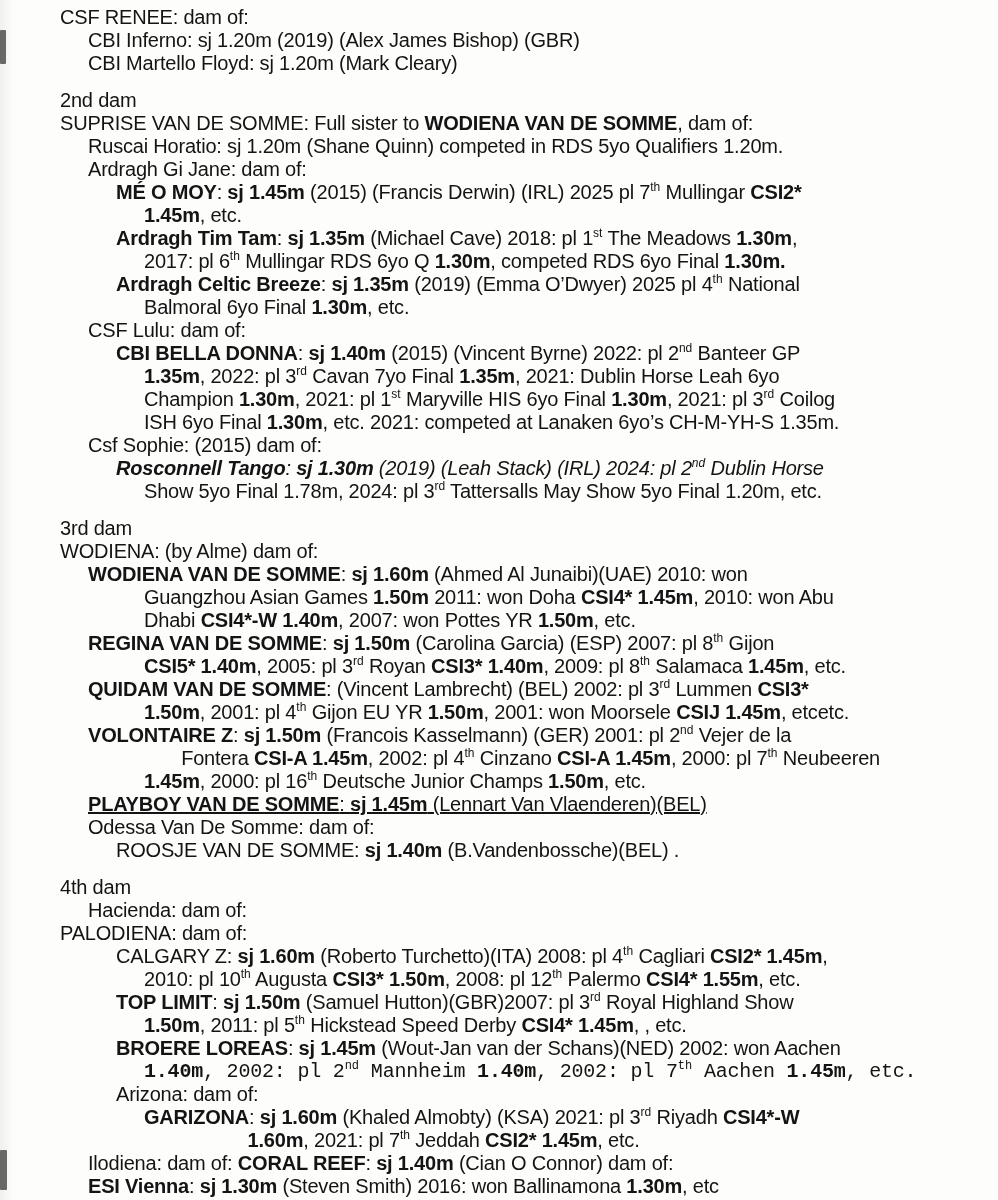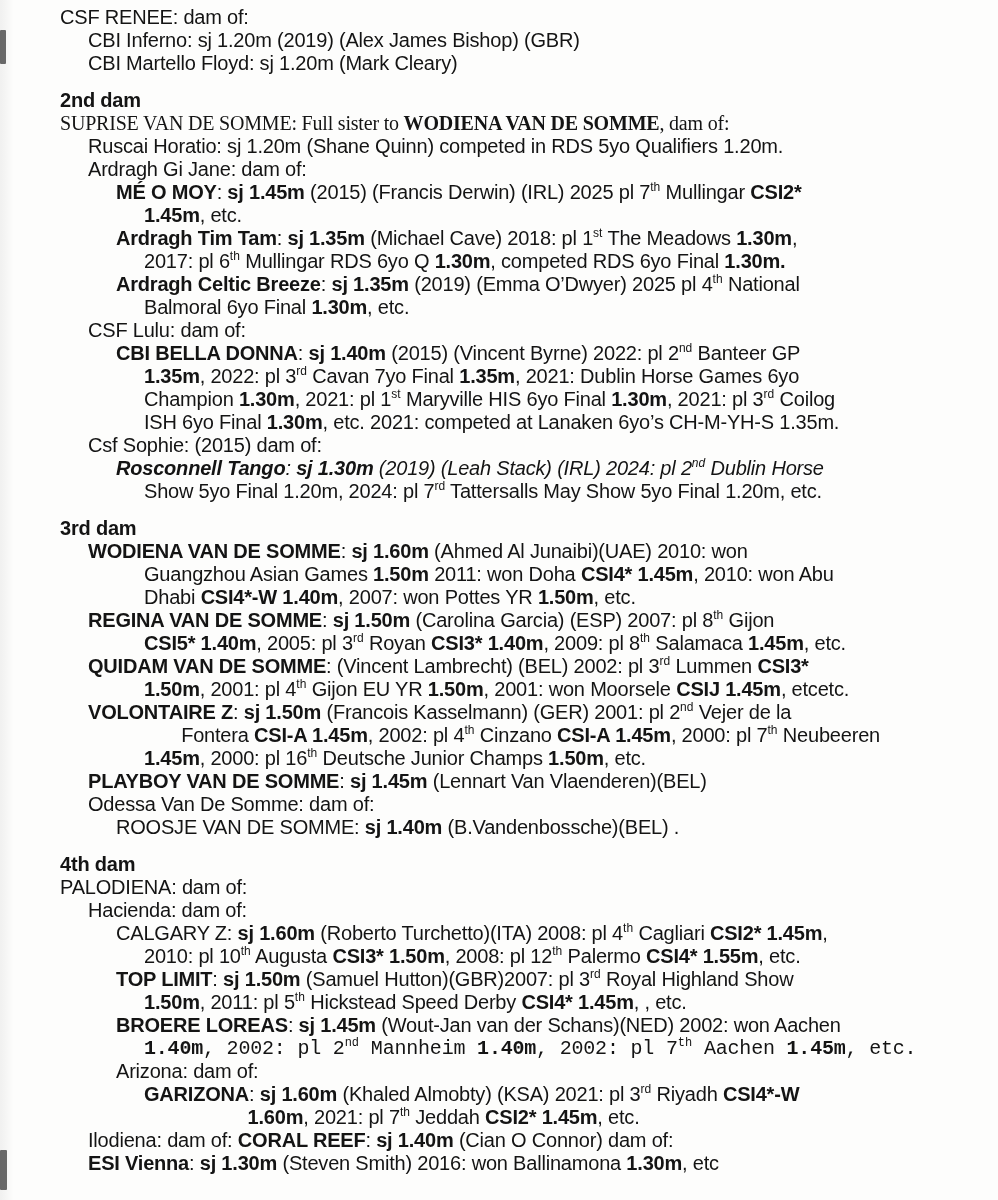--- a/index.html
+++ b/index.html
@@ -26,21 +26,21 @@
     line-height: 23px;
     color: #161616;
     letter-spacing: -0.2px;
     filter: blur(0.35px) contrast(1.02);
   }
   .line {
     white-space: nowrap;
     height: 23px;
   }
   .heading {
-    font-weight: bold;
+    font-weight: normal;
     margin-top: 14px;
     height: 23px;
   }
   sup {
     font-size: 0.6em;
     line-height: 0;
     vertical-align: super;
     letter-spacing: 0;
   }
   .artifact {
@@ -61,58 +61,59 @@
   <div class="artifact top"></div>
   <div class="artifact bottom"></div>
   <div class="doc">
       <div class="section">
         <div class="line" style="padding-left: 0px;"><span>CSF RENEE: dam of:</span></div>
         <div class="line" style="padding-left: 28px;"><span>CBI Inferno: sj 1.20m (2019) (Alex James Bishop) (GBR)</span></div>
         <div class="line" style="padding-left: 28px;"><span>CBI Martello Floyd: sj 1.20m (Mark Cleary)</span></div>
       </div>
       <div class="section">
         <div class="heading">2nd dam</div>
-        <div class="line" style="padding-left: 0px; font-family: Liberation Serif, serif;"><span>SUPRISE VAN DE SOMME: Full sister to </span><span style="font-weight: bold;">WODIENA VAN DE SOMME</span><span>, dam of:</span></div>
+        <div class="line" style="padding-left: 0px;"><span>SUPRISE VAN DE SOMME: Full sister to </span><span style="font-weight: bold;">WODIENA VAN DE SOMME</span><span>, dam of:</span></div>
         <div class="line" style="padding-left: 28px;"><span>Ruscai Horatio: sj 1.20m (Shane Quinn) competed in RDS 5yo Qualifiers 1.20m.</span></div>
         <div class="line" style="padding-left: 28px;"><span>Ardragh Gi Jane: dam of:</span></div>
         <div class="line" style="padding-left: 56px;"><span style="font-weight: bold;">MÉ O MOY</span><span>: </span><span style="font-weight: bold;">sj 1.45m</span><span> (2015) (Francis Derwin) (IRL) 2025 pl 7</span><sup>th</sup><span> Mullingar </span><span style="font-weight: bold;">CSI2*</span></div>
         <div class="line" style="padding-left: 84px;"><span style="font-weight: bold;">1.45m</span><span>, etc.</span></div>
         <div class="line" style="padding-left: 56px;"><span style="font-weight: bold;">Ardragh Tim Tam</span><span>: </span><span style="font-weight: bold;">sj 1.35m</span><span> (Michael Cave) 2018: pl 1</span><sup>st</sup><span> The Meadows </span><span style="font-weight: bold;">1.30m</span><span>,</span></div>
         <div class="line" style="padding-left: 84px;"><span>2017: pl 6</span><sup>th</sup><span> Mullingar RDS 6yo Q </span><span style="font-weight: bold;">1.30m</span><span>, competed RDS 6yo Final </span><span style="font-weight: bold;">1.30m.</span></div>
         <div class="line" style="padding-left: 56px;"><span style="font-weight: bold;">Ardragh Celtic Breeze</span><span>: </span><span style="font-weight: bold;">sj 1.35m</span><span> (2019) (Emma O’Dwyer) 2025 pl 4</span><sup>th</sup><span> National</span></div>
         <div class="line" style="padding-left: 84px;"><span>Balmoral 6yo Final </span><span style="font-weight: bold;">1.30m</span><span>, etc.</span></div>
         <div class="line" style="padding-left: 28px;"><span>CSF Lulu: dam of:</span></div>
         <div class="line" style="padding-left: 56px;"><span style="font-weight: bold;">CBI BELLA DONNA</span><span>: </span><span style="font-weight: bold;">sj 1.40m</span><span> (2015) (Vincent Byrne) 2022: pl 2</span><sup>nd</sup><span> Banteer GP</span></div>
-        <div class="line" style="padding-left: 84px;"><span style="font-weight: bold;">1.35m</span><span>, 2022: pl 3</span><sup>rd</sup><span> Cavan 7yo Final </span><span style="font-weight: bold;">1.35m</span><span>, 2021: Dublin Horse Games 6yo</span></div>
+        <div class="line" style="padding-left: 84px;"><span style="font-weight: bold;">1.35m</span><span>, 2022: pl 3</span><sup>rd</sup><span> Cavan 7yo Final </span><span style="font-weight: bold;">1.35m</span><span>, 2021: Dublin Horse Leah 6yo</span></div>
         <div class="line" style="padding-left: 84px;"><span>Champion </span><span style="font-weight: bold;">1.30m</span><span>, 2021: pl 1</span><sup>st</sup><span> Maryville HIS 6yo Final </span><span style="font-weight: bold;">1.30m</span><span>, 2021: pl 3</span><sup>rd</sup><span> Coilog</span></div>
         <div class="line" style="padding-left: 84px;"><span>ISH 6yo Final </span><span style="font-weight: bold;">1.30m</span><span>, etc. 2021: competed at Lanaken 6yo’s </span><span style="font-weight: normal;">CH-M-YH-S 1.35m.</span></div>
         <div class="line" style="padding-left: 28px;"><span>Csf Sophie: (2015) dam of:</span></div>
         <div class="line" style="padding-left: 56px; font-style: italic;"><span style="font-weight: bold;">Rosconnell Tango</span><span>: </span><span style="font-weight: bold;">sj 1.30m</span><span> (2019) (Leah Stack) (IRL) 2024: pl 2</span><sup>nd</sup><span> Dublin Horse</span></div>
-        <div class="line" style="padding-left: 84px;"><span>Show 5yo Final 1.20m, 2024: pl 7</span><sup>rd</sup><span> Tattersalls May Show 5yo Final 1.20m, etc.</span></div>
+        <div class="line" style="padding-left: 84px;"><span>Show 5yo Final 1.78m, 2024: pl 3</span><sup>rd</sup><span> Tattersalls May Show 5yo Final 1.20m, etc.</span></div>
       </div>
       <div class="section">
         <div class="heading">3rd dam</div>
+        <div class="line" style="padding-left: 0px;"><span>WODIENA: (by Alme) dam of:</span></div>
         <div class="line" style="padding-left: 28px;"><span style="font-weight: bold;">WODIENA VAN DE SOMME</span><span>: </span><span style="font-weight: bold;">sj 1.60m</span><span> (Ahmed Al Junaibi)(UAE) 2010: won</span></div>
         <div class="line" style="padding-left: 84px;"><span>Guangzhou Asian Games </span><span style="font-weight: bold;">1.50m</span><span> 2011: won Doha </span><span style="font-weight: bold;">CSI4* 1.45m</span><span>, 2010: won Abu</span></div>
         <div class="line" style="padding-left: 84px;"><span>Dhabi </span><span style="font-weight: bold;">CSI4*-W 1.40m</span><span>, 2007: won Pottes YR </span><span style="font-weight: bold;">1.50m</span><span>, etc.</span></div>
         <div class="line" style="padding-left: 28px;"><span style="font-weight: bold;">REGINA VAN DE SOMME</span><span>: </span><span style="font-weight: bold;">sj 1.50m</span><span> (Carolina Garcia) (ESP) 2007: pl 8</span><sup>th</sup><span> Gijon</span></div>
         <div class="line" style="padding-left: 84px;"><span style="font-weight: bold;">CSI5* 1.40m</span><span>, 2005: pl 3</span><sup>rd</sup><span> Royan </span><span style="font-weight: bold;">CSI3* 1.40m</span><span>, 2009: pl 8</span><sup>th</sup><span> Salamaca </span><span style="font-weight: bold;">1.45m</span><span>, etc.</span></div>
         <div class="line" style="padding-left: 28px;"><span style="font-weight: bold;">QUIDAM VAN DE SOMME</span><span>: (Vincent Lambrecht) (BEL) 2002: pl 3</span><sup>rd</sup><span> Lummen </span><span style="font-weight: bold;">CSI3*</span></div>
         <div class="line" style="padding-left: 84px;"><span style="font-weight: bold;">1.50m</span><span>, 2001: pl 4</span><sup>th</sup><span> Gijon EU YR </span><span style="font-weight: bold;">1.50m</span><span>, 2001: won Moorsele </span><span style="font-weight: bold;">CSIJ 1.45m</span><span>, etcetc.</span></div>
         <div class="line" style="padding-left: 28px;"><span style="font-weight: bold;">VOLONTAIRE Z</span><span>: </span><span style="font-weight: bold;">sj 1.50m</span><span> (Francois Kasselmann) (GER) 2001: pl 2</span><sup>nd</sup><span> Vejer de la</span></div>
         <div class="line" style="padding-left: 84px; text-align: right;"><span>Fontera </span><span style="font-weight: bold;">CSI-A 1.45m</span><span>, 2002: pl 4</span><sup>th</sup><span> Cinzano </span><span style="font-weight: bold;">CSI-A 1.45m</span><span>, 2000: pl 7</span><sup>th</sup><span> Neubeeren</span></div>
         <div class="line" style="padding-left: 84px;"><span style="font-weight: bold;">1.45m</span><span>, 2000: pl 16</span><sup>th</sup><span> Deutsche Junior Champs </span><span style="font-weight: bold;">1.50m</span><span>, etc.</span></div>
-        <div class="line" style="padding-left: 28px;"><span style="font-weight: bold;">PLAYBOY VAN DE SOMME</span><span>: </span><span style="font-weight: bold;">sj 1.45m</span><span> (Lennart Van Vlaenderen)(BEL)</span></div>
+        <div class="line" style="padding-left: 28px; text-decoration: underline;"><span style="font-weight: bold;">PLAYBOY VAN DE SOMME</span><span>: </span><span style="font-weight: bold;">sj 1.45m</span><span> (Lennart Van Vlaenderen)(BEL)</span></div>
         <div class="line" style="padding-left: 28px;"><span>Odessa Van De Somme: dam of:</span></div>
         <div class="line" style="padding-left: 56px;"><span style="font-weight: normal; text-align: center;">ROOSJE VAN DE SOMME</span><span>: </span><span style="font-weight: bold;">sj 1.40m</span><span> (B.Vandenbossche)(BEL) .</span></div>
       </div>
       <div class="section">
         <div class="heading">4th dam</div>
+        <div class="line" style="padding-left: 28px;"><span>Hacienda: dam of:</span></div>
         <div class="line" style="padding-left: 0px;"><span>PALODIENA: dam of:</span></div>
-        <div class="line" style="padding-left: 28px;"><span>Hacienda: dam of:</span></div>
         <div class="line" style="padding-left: 56px;"><span style="font-weight: normal;">CALGARY Z</span><span>: </span><span style="font-weight: bold;">sj 1.60m</span><span> (Roberto Turchetto)(ITA) 2008: pl 4</span><sup>th</sup><span> Cagliari </span><span style="font-weight: bold;">CSI2* 1.45m</span><span>,</span></div>
         <div class="line" style="padding-left: 84px;"><span>2010: pl 10</span><sup>th</sup><span> Augusta </span><span style="font-weight: bold;">CSI3* 1.50m</span><span>, 2008: pl 12</span><sup>th</sup><span> Palermo </span><span style="font-weight: bold;">CSI4* 1.55m</span><span>, etc.</span></div>
         <div class="line" style="padding-left: 56px;"><span style="font-weight: bold;">TOP LIMIT</span><span>: </span><span style="font-weight: bold;">sj 1.50m</span><span> (Samuel Hutton)(GBR)2007: pl 3</span><sup>rd</sup><span> Royal Highland Show</span></div>
         <div class="line" style="padding-left: 84px;"><span style="font-weight: bold;">1.50m</span><span>, 2011: pl 5</span><sup>th</sup><span> Hickstead Speed Derby </span><span style="font-weight: bold;">CSI4* 1.45m</span><span>, , etc.</span></div>
         <div class="line" style="padding-left: 56px;"><span style="font-weight: bold;">BROERE LOREAS</span><span>: </span><span style="font-weight: bold;">sj 1.45m</span><span> (Wout-Jan van der Schans)(NED) 2002: won Aachen</span></div>
         <div class="line" style="padding-left: 84px; font-family: Liberation Mono, monospace;"><span style="font-weight: bold;">1.40m</span><span>, 2002: pl 2</span><sup>nd</sup><span> Mannheim </span><span style="font-weight: bold;">1.40m</span><span>, 2002: pl 7</span><sup>th</sup><span> Aachen </span><span style="font-weight: bold;">1.45m</span><span>, etc.</span></div>
         <div class="line" style="padding-left: 56px;"><span>Arizona: dam of:</span></div>
         <div class="line" style="padding-left: 84px;"><span style="font-weight: bold;">GARIZONA</span><span>: </span><span style="font-weight: bold;">sj 1.60m</span><span> (Khaled Almobty) (KSA) 2021: pl 3</span><sup>rd</sup><span> Riyadh </span><span style="font-weight: bold;">CSI4*-W</span></div>
         <div class="line" style="padding-left: 187.6px;"><span style="font-weight: bold;">1.60m</span><span>, 2021: pl 7</span><sup>th</sup><span> Jeddah </span><span style="font-weight: bold;">CSI2* 1.45m</span><span>, etc.</span></div>
         <div class="line" style="padding-left: 28px;"><span>Ilodiena: dam of: </span><span style="font-weight: bold;">CORAL REEF</span><span>: </span><span style="font-weight: bold;">sj 1.40m</span><span> (Cian O Connor) dam of:</span></div>

